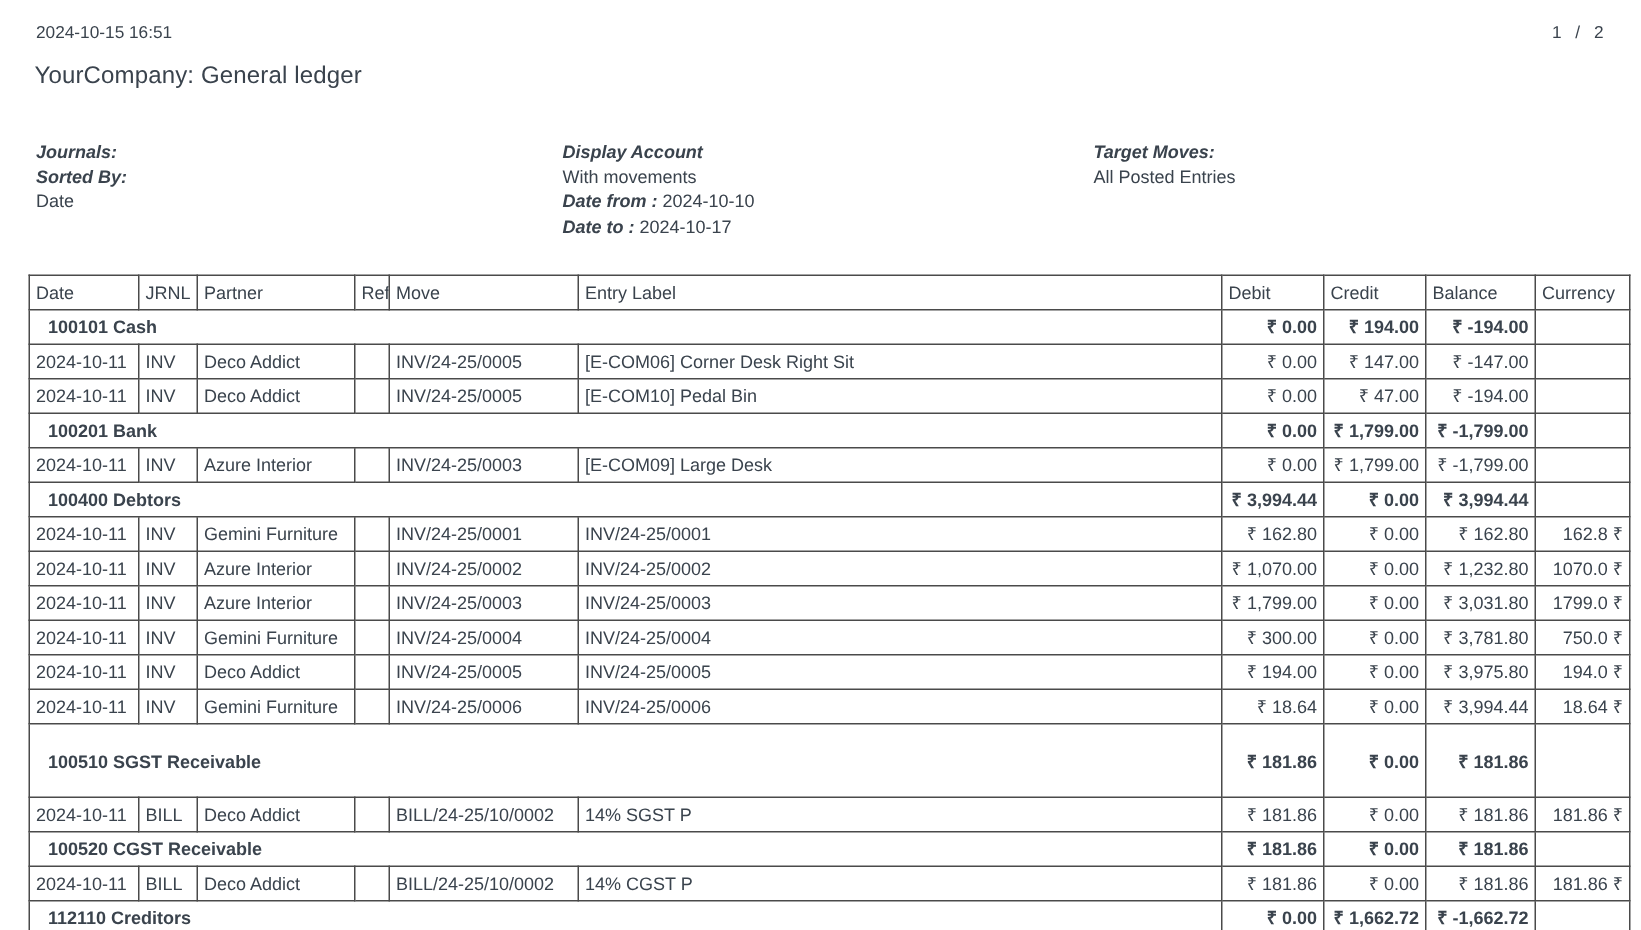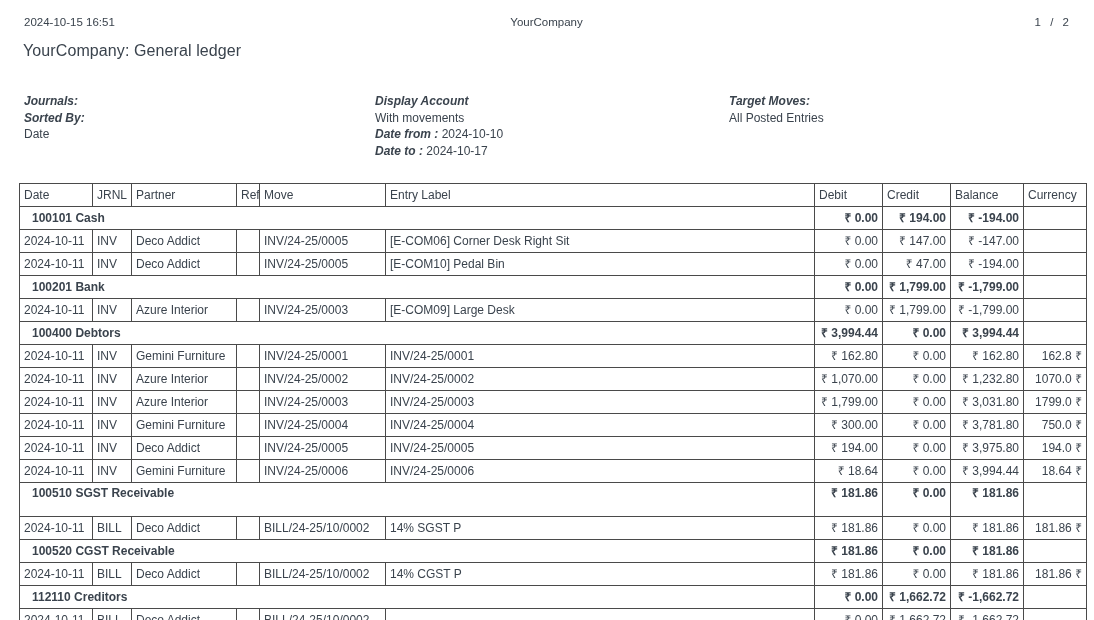--- a/index.html
+++ b/index.html
@@ -25,31 +25,30 @@
   
   .table-wrap { position:absolute; top:183px; left:19px; }
   table { border-collapse:collapse; table-layout:fixed; width:1067px; font-size:12px; color:#3a434d; }
   th, td {
     border:1px solid #4a4a4a; padding:1px 4px; height:20px;
     line-height:15px; vertical-align:middle; overflow:hidden; white-space:nowrap;
     font-weight:400; text-align:left;
   }
   tr.group td { font-weight:bold; }
   tr.group td.glabel { padding-left:12px; }
-  tr.group.tall td { height:29px; vertical-align:top; padding-top:3px; }
+  tr.group.tall td { height:29px; vertical-align:top; padding-top:18px; }
   td.num { text-align:right; }
 </style>
 </head>
 <body>
 
 <div class="page">
 
   <div class="meta-row">
     <span class="meta-left">2024-10-15 16:51</span>
-    <span class="meta-center">YourCompany</span>
     <span class="meta-right">1 / 2</span>
   </div>
 
   <h1 class="title">YourCompany: General ledger</h1>
 
   <div class="filters">
       <div class="filter-col c0">
         <div class="filter-line"><b>Journals:</b></div>
         <div class="filter-line"><b>Sorted By:</b></div>
         <div class="filter-line">Date</div>

